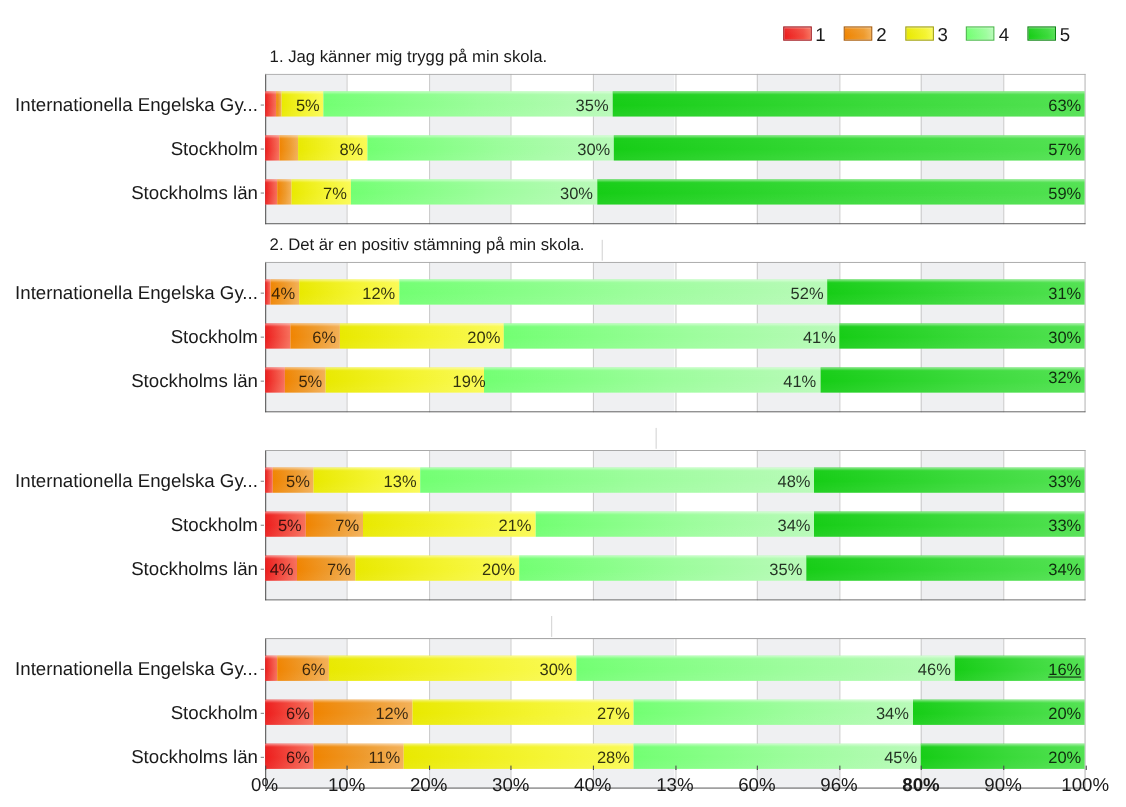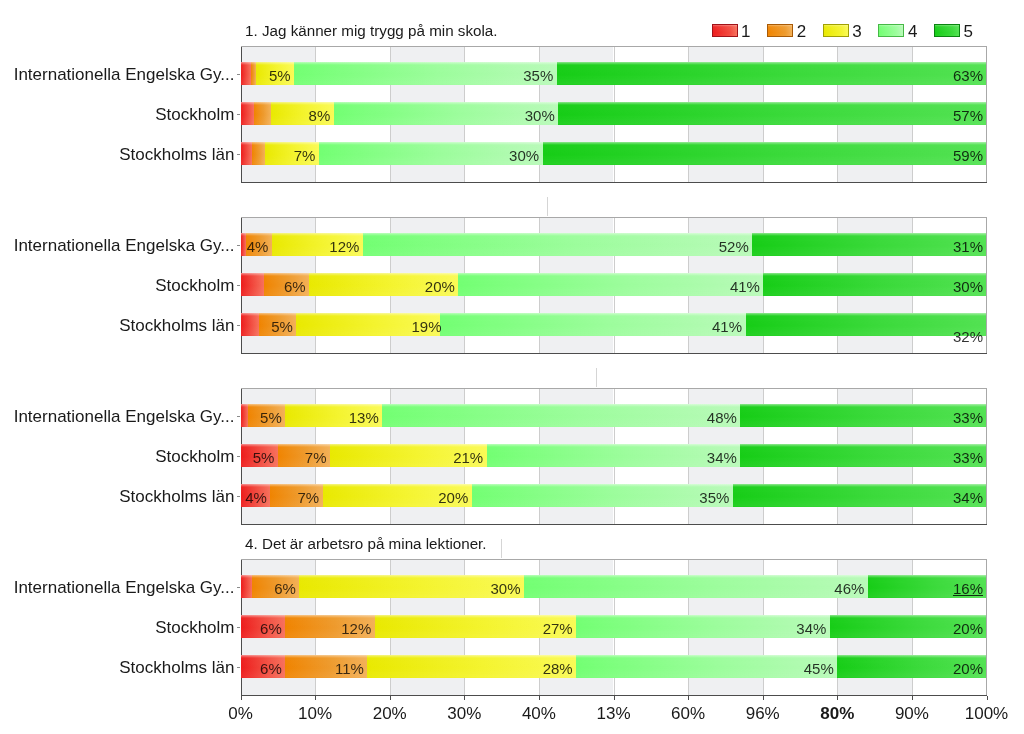--- a/index.html
+++ b/index.html
@@ -1,21 +1,21 @@
 <!DOCTYPE html>
 <html><head>
 <meta charset="utf-8">
 <title>Enkatresultat</title>
 <style>
   html,body{margin:0;padding:0;background:#ffffff;}
   body{width:1024px;height:734px;overflow:hidden;
        font-family:"Liberation Sans",sans-serif;color:#1a1a1a;}
   #chart{position:relative;width:1024px;height:734px;transform:translateZ(0);}
 
-  .panel{position:absolute;left:0;}
+  .panel{position:absolute;left:0;margin-top:21px;}
   .legend{position:absolute;left:0;top:0;}
   .xaxis{position:absolute;left:0;top:0;}
   .legend-item{position:absolute;}
   .legend-swatch{position:absolute;border:1px solid;box-sizing:border-box;}
   .legend-label{position:absolute;font-size:17px;line-height:1;color:#1a1a1a;}
 
   .panel-title{position:absolute;font-size:15.2px;color:#1a1a1a;white-space:nowrap;line-height:1;}
   .title-caret{position:absolute;width:1px;background:#d5d5d5;}
 
   .plot{position:absolute;overflow:hidden;background:#ffffff;}
@@ -115,20 +115,21 @@
         <div class="seg" style="left:24.62px;width:53.71px;background:linear-gradient(to bottom,rgba(255,255,255,0.52) 0%,rgba(255,255,255,0.30) 5%,rgba(255,255,255,0.02) 13%,rgba(255,255,255,0.00) 55%,rgba(255,255,255,0.06) 95%,rgba(255,255,255,0.02) 100%),linear-gradient(to right,#e9e900 0%,#f4f42e 55%,#fafa55 100%);"></div>
         <div class="seg" style="left:78.33px;width:223.80px;background:linear-gradient(to bottom,rgba(255,255,255,0.52) 0%,rgba(255,255,255,0.30) 5%,rgba(255,255,255,0.02) 13%,rgba(255,255,255,0.00) 55%,rgba(255,255,255,0.06) 95%,rgba(255,255,255,0.02) 100%),linear-gradient(to right,#72ff72 0%,#9cfd9c 55%,#b8fab8 100%);"></div>
         <div class="seg" style="left:302.13px;width:443.87px;background:linear-gradient(to bottom,rgba(255,255,255,0.52) 0%,rgba(255,255,255,0.30) 5%,rgba(255,255,255,0.02) 13%,rgba(255,255,255,0.00) 55%,rgba(255,255,255,0.06) 95%,rgba(255,255,255,0.02) 100%),linear-gradient(to right,#16cd16 0%,#3ada3a 55%,#52e252 100%);"></div>
         <div class="seglabel" style="right:671.17px;top:6.5px;color:rgba(0,0,0,0.80);">7%</div>
         <div class="seglabel" style="right:447.37px;top:6.5px;color:rgba(0,0,0,0.80);">30%</div>
         <div class="seglabel" style="right:3.50px;top:6.5px;color:rgba(0,0,0,0.80);">59%</div>
       </div>
     </div>
   </div>
   <div class="panel" style="left:0px;top:190.5px;width:1024px;height:163.0px;">
+    <div class="panel-title" style="left:245.1px;top:3.2px;">2. Det är en positiv stämning på min skola.</div>
     <div class="title-caret" style="left:546.9px;top:6.5px;height:19px;"></div>
     <div class="ytick" style="left:237.0px;top:54.00px;"></div>
     <div class="ylabel" style="right:789.5px;top:46.40px;">Internationella Engelska Gy...</div>
     <div class="ytick" style="left:237.0px;top:94.00px;"></div>
     <div class="ylabel" style="right:789.5px;top:86.40px;">Stockholm</div>
     <div class="ytick" style="left:237.0px;top:134.00px;"></div>
     <div class="ylabel" style="right:789.5px;top:126.40px;">Stockholms län</div>
     <div class="plot" style="left:240.5px;top:26.0px;width:746.0px;height:137.0px;">
       <div class="stripe" style="left:0.00px;width:74.60px;"></div>
       <div class="stripe" style="left:149.20px;width:74.60px;"></div>
@@ -172,21 +173,21 @@
       </div>
       <div class="bar" style="left:0px;top:96.25px;width:746.0px;height:23.5px;">
         <div class="seg" style="left:0.00px;width:18.65px;background:linear-gradient(to bottom,rgba(255,255,255,0.52) 0%,rgba(255,255,255,0.30) 5%,rgba(255,255,255,0.02) 13%,rgba(255,255,255,0.00) 55%,rgba(255,255,255,0.06) 95%,rgba(255,255,255,0.02) 100%),linear-gradient(to right,#ed1c1c 0%,#f24b3f 55%,#f7705c 100%);"></div>
         <div class="seg" style="left:18.65px;width:37.30px;background:linear-gradient(to bottom,rgba(255,255,255,0.52) 0%,rgba(255,255,255,0.30) 5%,rgba(255,255,255,0.02) 13%,rgba(255,255,255,0.00) 55%,rgba(255,255,255,0.06) 95%,rgba(255,255,255,0.02) 100%),linear-gradient(to right,#f08400 0%,#ee9a2c 55%,#f3b057 100%);"></div>
         <div class="seg" style="left:55.95px;width:143.23px;background:linear-gradient(to bottom,rgba(255,255,255,0.52) 0%,rgba(255,255,255,0.30) 5%,rgba(255,255,255,0.02) 13%,rgba(255,255,255,0.00) 55%,rgba(255,255,255,0.06) 95%,rgba(255,255,255,0.02) 100%),linear-gradient(to right,#e9e900 0%,#f4f42e 55%,#fafa55 100%);"></div>
         <div class="seg" style="left:199.18px;width:305.86px;background:linear-gradient(to bottom,rgba(255,255,255,0.52) 0%,rgba(255,255,255,0.30) 5%,rgba(255,255,255,0.02) 13%,rgba(255,255,255,0.00) 55%,rgba(255,255,255,0.06) 95%,rgba(255,255,255,0.02) 100%),linear-gradient(to right,#72ff72 0%,#9cfd9c 55%,#b8fab8 100%);"></div>
         <div class="seg" style="left:505.04px;width:240.96px;background:linear-gradient(to bottom,rgba(255,255,255,0.52) 0%,rgba(255,255,255,0.30) 5%,rgba(255,255,255,0.02) 13%,rgba(255,255,255,0.00) 55%,rgba(255,255,255,0.06) 95%,rgba(255,255,255,0.02) 100%),linear-gradient(to right,#16cd16 0%,#3ada3a 55%,#52e252 100%);"></div>
         <div class="seglabel" style="right:693.55px;top:6.5px;color:rgba(0,0,0,0.76);">5%</div>
         <div class="seglabel" style="right:545px;top:6.5px;color:rgba(0,0,0,0.80);">19%</div>
         <div class="seglabel" style="right:244.46px;top:6.5px;color:rgba(0,0,0,0.80);">41%</div>
-        <div class="seglabel" style="right:3.50px;top:16px;color:rgba(0,0,0,0.80);">32%</div>
+        <div class="seglabel" style="right:3.50px;top:2px;color:rgba(0,0,0,0.80);">32%</div>
       </div>
     </div>
   </div>
   <div class="panel" style="left:0px;top:361.5px;width:1024px;height:163.0px;">
     <div class="title-caret" style="left:596.0px;top:6.5px;height:19px;"></div>
     <div class="ytick" style="left:237.0px;top:54.00px;"></div>
     <div class="ylabel" style="right:789.5px;top:46.40px;">Internationella Engelska Gy...</div>
     <div class="ytick" style="left:237.0px;top:94.00px;"></div>
     <div class="ylabel" style="right:789.5px;top:86.40px;">Stockholm</div>
     <div class="ytick" style="left:237.0px;top:134.00px;"></div>
@@ -241,21 +242,20 @@
         <div class="seg" style="left:492.36px;width:253.64px;background:linear-gradient(to bottom,rgba(255,255,255,0.52) 0%,rgba(255,255,255,0.30) 5%,rgba(255,255,255,0.02) 13%,rgba(255,255,255,0.00) 55%,rgba(255,255,255,0.06) 95%,rgba(255,255,255,0.02) 100%),linear-gradient(to right,#16cd16 0%,#3ada3a 55%,#52e252 100%);"></div>
         <div class="seglabel" style="right:719.66px;top:6.5px;color:rgba(0,0,0,0.76);">4%</div>
         <div class="seglabel" style="right:667.44px;top:6.5px;color:rgba(0,0,0,0.76);">7%</div>
         <div class="seglabel" style="right:518.24px;top:6.5px;color:rgba(0,0,0,0.80);">20%</div>
         <div class="seglabel" style="right:257.14px;top:6.5px;color:rgba(0,0,0,0.80);">35%</div>
         <div class="seglabel" style="right:3.50px;top:6.5px;color:rgba(0,0,0,0.80);">34%</div>
       </div>
     </div>
   </div>
   <div class="panel" style="left:0px;top:532.5px;width:1024px;height:163.0px;">
-    <div class="panel-title" style="left:245.1px;top:3.2px;">4. Det är arbetsro på mina lektioner.</div>
     <div class="title-caret" style="left:501.4px;top:6.5px;height:19px;"></div>
     <div class="ytick" style="left:237.0px;top:54.00px;"></div>
     <div class="ylabel" style="right:789.5px;top:46.40px;">Internationella Engelska Gy...</div>
     <div class="ytick" style="left:237.0px;top:94.00px;"></div>
     <div class="ylabel" style="right:789.5px;top:86.40px;">Stockholm</div>
     <div class="ytick" style="left:237.0px;top:134.00px;"></div>
     <div class="ylabel" style="right:789.5px;top:126.40px;">Stockholms län</div>
     <div class="plot" style="left:240.5px;top:26.0px;width:746.0px;height:137.0px;">
       <div class="stripe" style="left:0.00px;width:74.60px;"></div>
       <div class="stripe" style="left:149.20px;width:74.60px;"></div>

